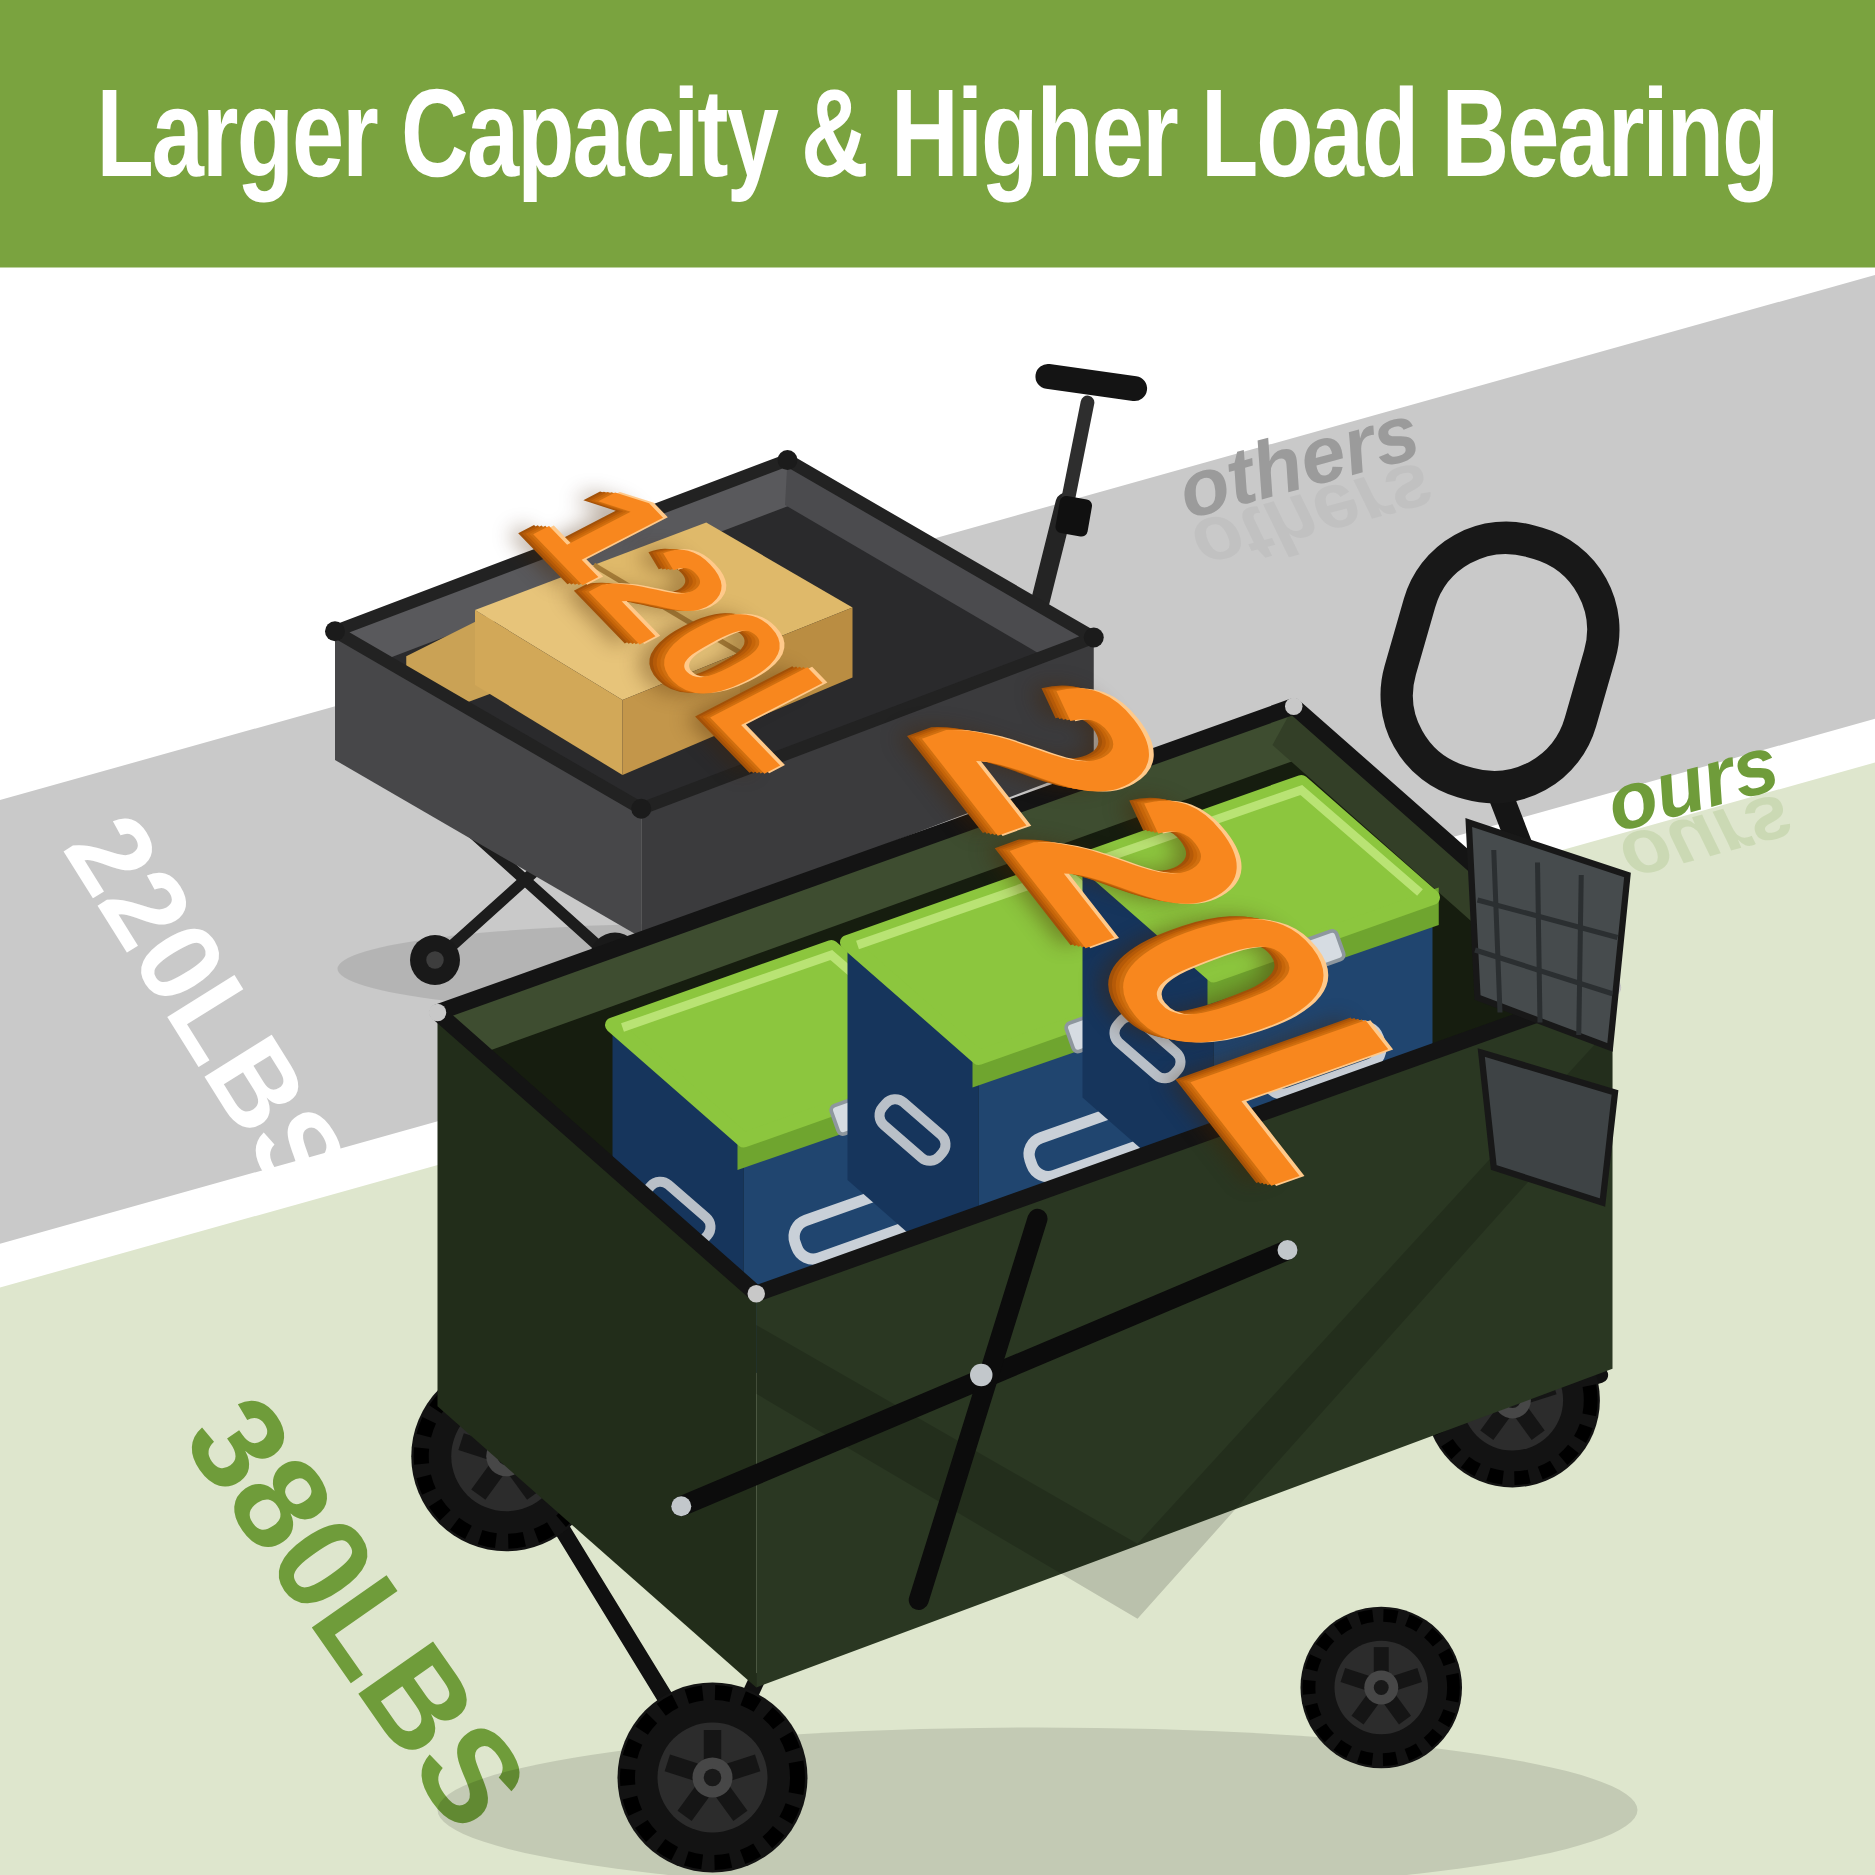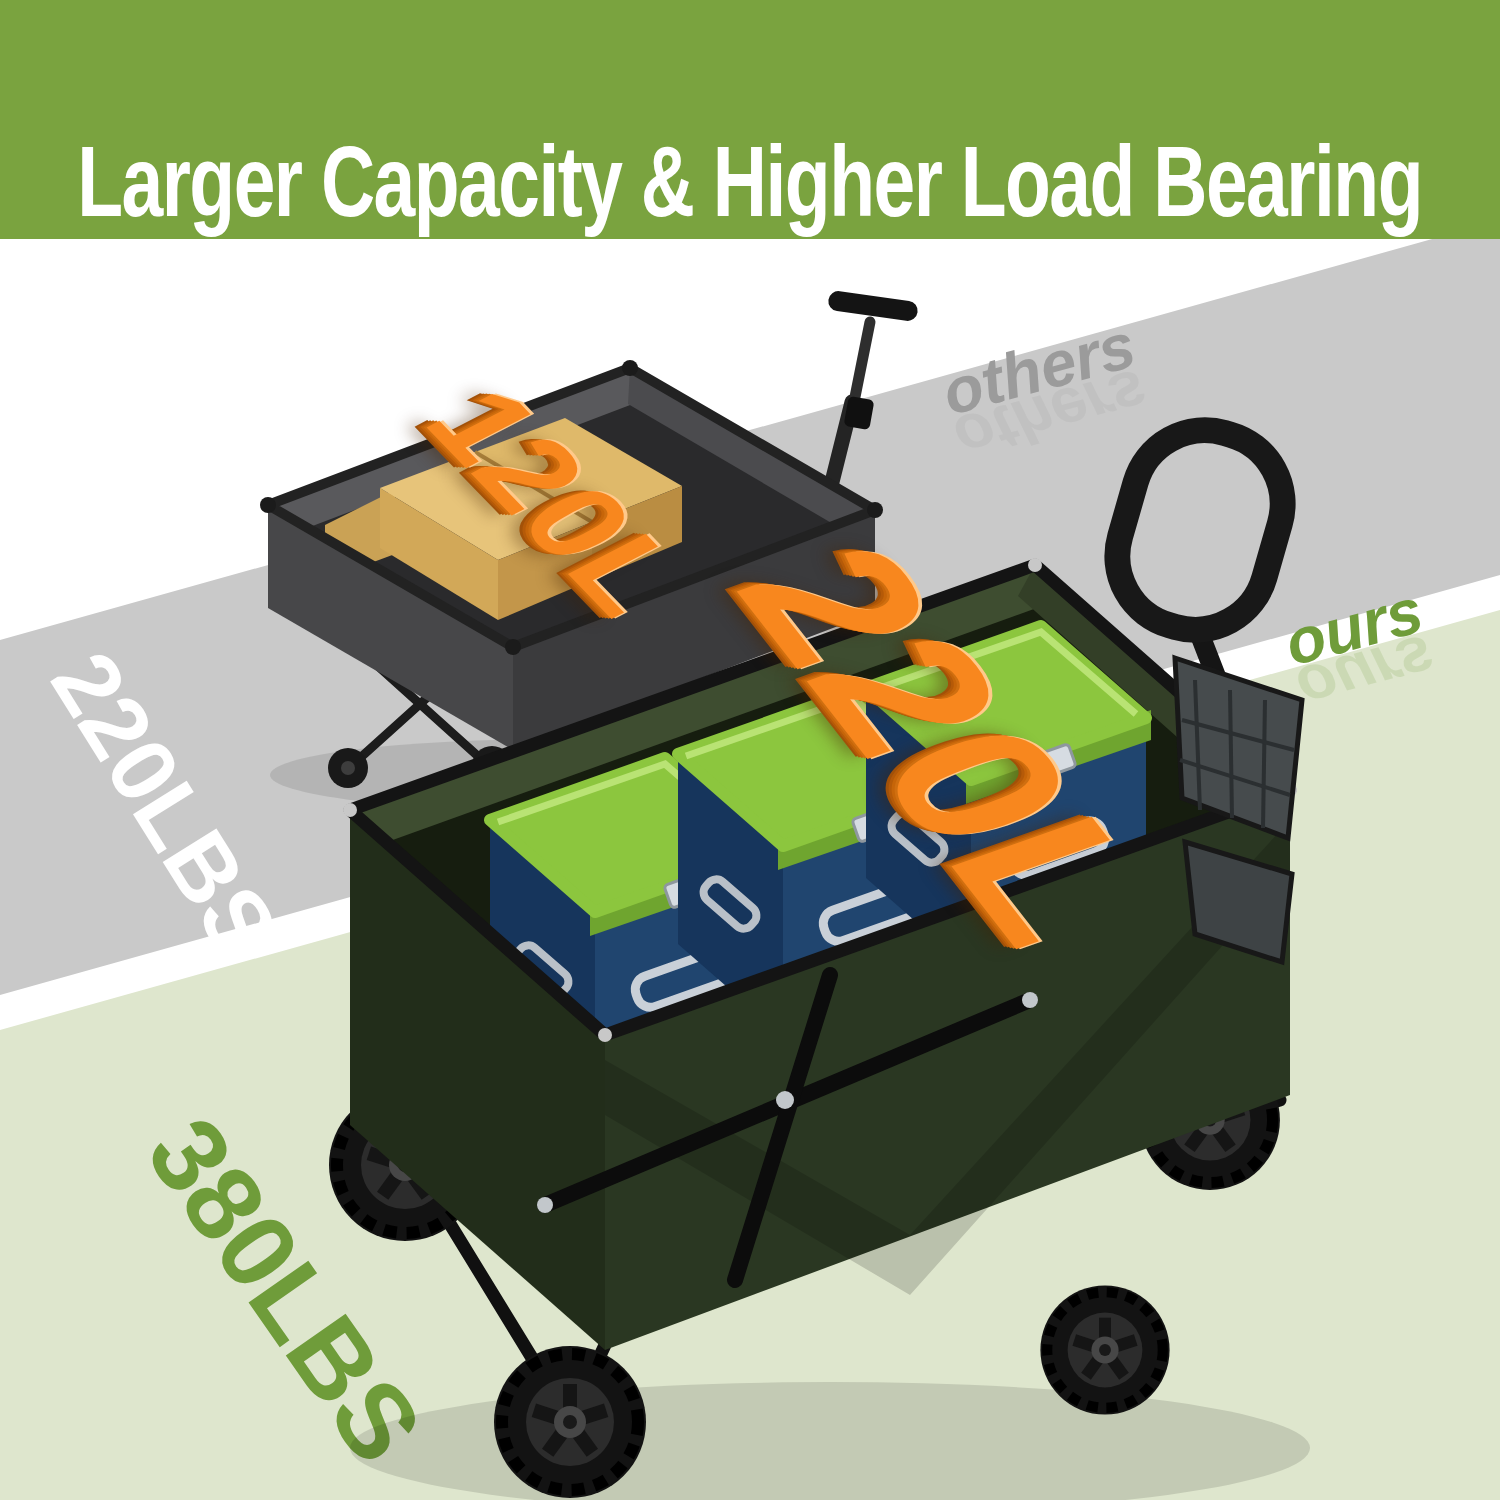--- a/index.html
+++ b/index.html
@@ -4,22 +4,22 @@
 <style>
   html,body{margin:0;padding:0;background:#ffffff;}
   .stage{
     position:relative;width:1500px;height:1500px;overflow:hidden;background:#ffffff;
     font-family:"Liberation Sans",sans-serif;
   }
   .bg-svg{position:absolute;inset:0;z-index:0;}
 
   
   .banner{
-    position:absolute;top:0;left:0;right:0;height:239px;background:#7AA33F;
-    display:flex;align-items:flex-end;justify-content:center;z-index:10;
+    position:absolute;top:0;left:0;right:0;height:214px;background:#7AA33F;
+    display:flex;align-items:center;justify-content:center;z-index:10;
   }
   .banner h1{
     margin:0;color:#ffffff;font-size:100px;font-weight:800;letter-spacing:-2px;
     white-space:nowrap;transform:scaleX(.75);
   }
 
   
   .wagon{position:absolute;pointer-events:none;}
   .others-wagon{left:230px;top:280px;width:680px;height:520px;z-index:1;}
   .ours-wagon{left:270px;top:400px;width:1120px;height:1100px;z-index:4;}

